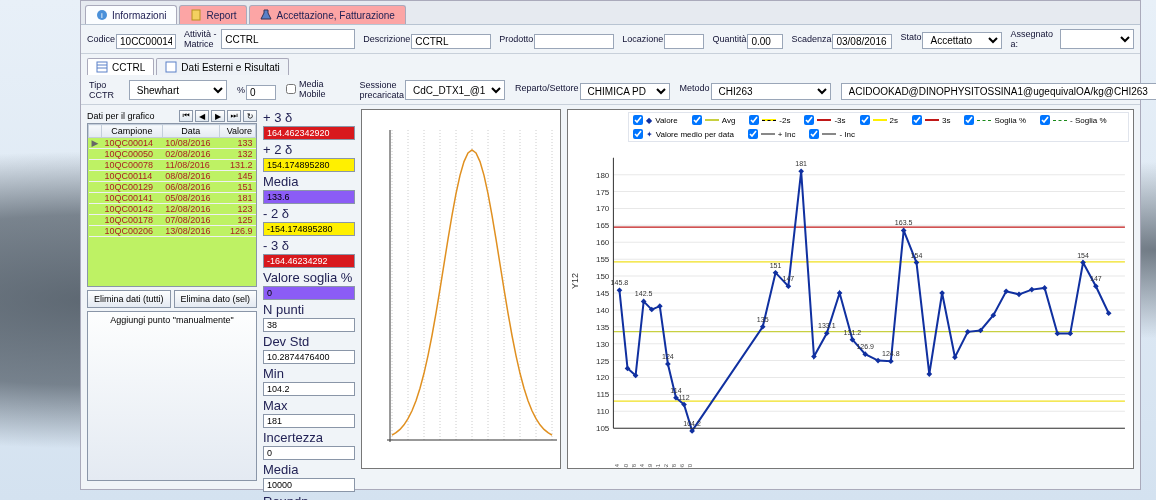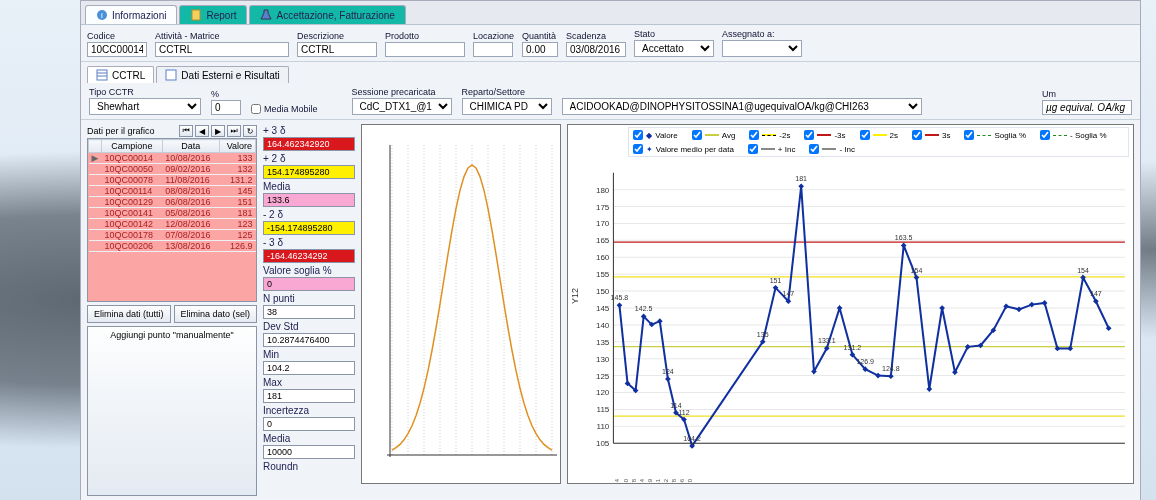--- a/index.html
+++ b/index.html
@@ -1,47 +1,47 @@
 <!DOCTYPE html>
 <html><head>
 <meta charset="utf-8">
 <style>
 * { box-sizing: border-box; margin: 0; padding: 0; }
 body { font-family: Tahoma, Arial, sans-serif; font-size: 10px; background: linear-gradient(180deg, #e8f0f8 0%, #d4e2f0 100%); width: 1156px; height: 500px; overflow: hidden; position: relative; }
 .bgimg { position: absolute; left: 0; top: 0; width: 100%; height: 100%; background: radial-gradient(ellipse at 8% 60%, rgba(40,50,60,.7), rgba(20,30,40,.5) 20%, transparent 35%), radial-gradient(ellipse at 100% 50%, rgba(40,50,60,.6), transparent 25%); z-index: 0; }
 .app { position: relative; z-index: 1; margin-left: 80px; margin-right: 15px; background:#f0f4f8; border:1px solid #aab; padding-bottom:4px; }
 .tabs-top { display:flex; gap:0; padding:4px 4px 0 4px; background:#e6eaf0; border-bottom:1px solid #b8c4d2; }
-.tab { display:flex; align-items:center; gap:4px; padding:3px 10px; background:#14b8a6; border:1px solid #aab; border-bottom:none; border-radius:3px 3px 0 0; margin-right:2px; font-size:10px; color:#225; cursor:pointer;}
+.tab { display:flex; align-items:center; gap:4px; padding:3px 10px; background:#fca5a5; border:1px solid #aab; border-bottom:none; border-radius:3px 3px 0 0; margin-right:2px; font-size:10px; color:#225; cursor:pointer;}
 .tab.active { background:#fbfdff; font-weight:normal; }
 .icon { width:12px; height:12px; display:inline-block; }
 .toolbar-row { display:flex; gap:8px; padding:4px 6px; align-items:flex-end; flex-wrap:nowrap; border-bottom:1px solid #c8d0da;}
-.field { display:flex; flex-direction:column; gap:1px;}
+.field { display:flex; gap:1px;}
 .field label { font-size:9px; color:#113;}
 .field input, .field select { font-size:10px; padding:1px 3px; border:1px solid #9aa6b8; background:#fff;}
 .subtabs { display:flex; gap:0; padding:4px 6px 0 6px;}
 .subtab { display:flex; align-items:center; gap:4px; padding:2px 8px; background:#eef2f7; border:1px solid #aab; border-bottom:none; border-radius:2px 2px 0 0; margin-right:2px; font-size:10px; cursor:pointer;}
 .subtab.active { background:#fff; }
 .row2 { display:flex; gap:10px; padding:4px 8px; align-items:flex-end; border-bottom:1px solid #c8d0da;}
 .main { display:flex; gap:6px; padding:4px 6px; height:380px;}
 .left-col { width:170px; display:flex; flex-direction:column;}
 .nav-row { display:flex; align-items:center; gap:2px; font-size:9px; padding:1px 0;}
 .nav-btn { width:14px; height:12px; border:1px solid #8a96a8; background:linear-gradient(#fff,#e0e8f0); display:flex; align-items:center; justify-content:center; font-size:8px; cursor:pointer;}
-.grid { border:1px solid #8a96a8; background:#fca5a5; flex:1; overflow:auto; font-size:9px;}
+.grid { border:1px solid #8a96a8; background:#bef264; flex:1; overflow:auto; font-size:9px;}
 .grid table { width:100%; border-collapse:collapse;}
 .grid th { background:linear-gradient(#f6f9fc,#e4eaf2); border:1px solid #c4cedb; padding:1px 3px; font-weight:normal; font-size:9px; position:sticky; top:0;}
 .grid td { border-bottom:1px solid #eef0f4; padding:0 3px; color:#aa2222;}
 .grid tr td:first-child { width:10px; color:#666;}
 .btn-row { display:flex; gap:3px; margin-top:3px;}
 .btn { flex:1; padding:3px 4px; font-size:9px; border:1px solid #8a96a8; background:linear-gradient(#fdfefe,#e4eaf2); text-align:center; cursor:pointer;}
 .stats-col { width:92px; display:flex; flex-direction:column; gap:1px; font-size:9px;}
-.stat-label { font-size:10px; color:#225; padding-top:1px;}
+.stat-label { font-size:13px; color:#225; padding-top:1px;}
 .stat-box { border:1px solid #8a96a8; padding:1px 3px; background:#fff; font-size:9px; min-height:14px;}
 .stat-box.red { background:#d8181d; color:#fff;}
 .stat-box.yellow { background:#fff000;}
-.stat-box.green { background:#f9a8d4; color:#000;}
+.stat-box.green { background:#8b5cf6; color:#000;}
 .chart { border:1px solid #777; background:#fff; position:relative;}
 .chart1 { width:200px; height:360px;}
 .chart2 { flex:1; height:360px;}
 .legend { position:absolute; top:2px; left:60px; right:4px; display:flex; flex-wrap:wrap; gap:4px 14px; font-size:8px; background:#fff; padding:2px 4px; border:1px solid #e0e4ec;}
 .legend-item { display:flex; align-items:center; gap:3px;}
 .chk { width:10px; height:10px;}
 .swatch { width:14px; height:2px; display:inline-block;}
 .ylabel { position:absolute; left:2px; top:50%; transform:rotate(-90deg); transform-origin:left top; font-size:9px; color:#333;}
 svg text { font-family: Tahoma, Arial, sans-serif; }
 </style>
@@ -142,20 +142,24 @@
         <label>Media Mobile</label>
       </div>
   <div class="field" style="margin-left:24px">
         <label>Sessione precaricata</label>
         <select style="width:100px"><option>CdC_DTX1_@1</option></select>
       </div>
   <div class="field">
         <label>Reparto/Settore</label>
         <select style="width:90px"><option>CHIMICA PD</option></select>
       </div>
+  <div class="field">
+        <label>Metodo</label>
+        <select style="width:120px"><option>CHI263</option></select>
+      </div>
   <div class="field" style="flex:1">
         <select style="width:360px"><option>ACIDOOKAD@DINOPHYSITOSSINA1@ugequivalOA/kg@CHI263</option></select>
       </div>
   <div class="field">
         <label>Um</label>
         <input style="width: 90px; font-style: italic;" value="µg equival. OA/kg">
       </div>
 </div>
 
 <div class="main">
@@ -183,21 +187,21 @@
         <tbody id="grid-body">
               <tr>
                 <td>▶</td>
                 <td>10QC00014</td>
                 <td>10/08/2016</td>
                 <td style="text-align:right">133</td>
               </tr>
               <tr>
                 <td></td>
                 <td>10QC00050</td>
-                <td>09/02/2016</td>
+                <td>02/08/2016</td>
                 <td style="text-align:right">132</td>
               </tr>
               <tr>
                 <td></td>
                 <td>10QC00078</td>
                 <td>11/08/2016</td>
                 <td style="text-align:right">131.2</td>
               </tr>
               <tr>
                 <td></td>

